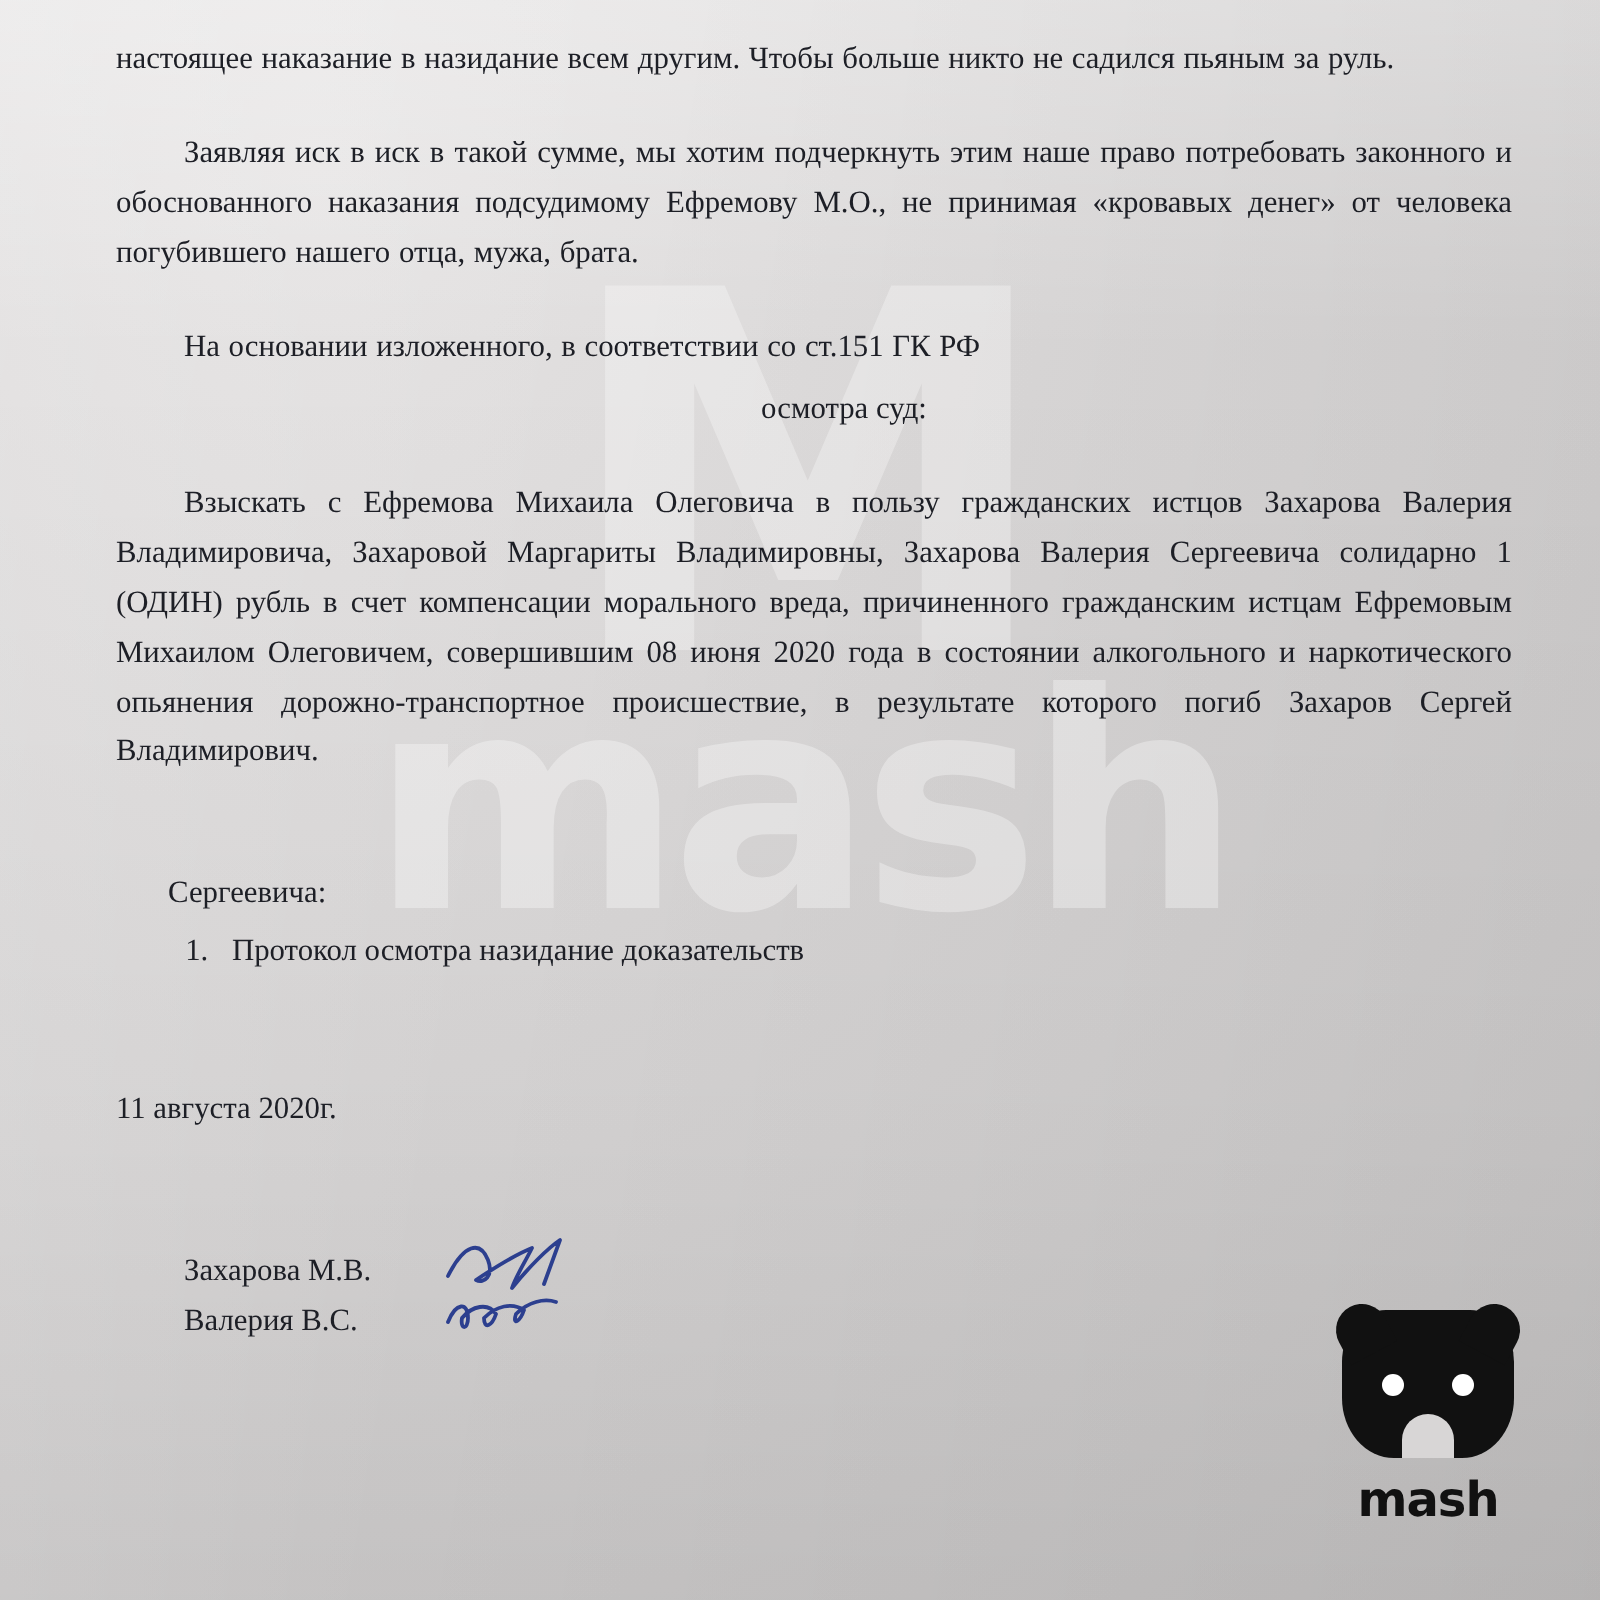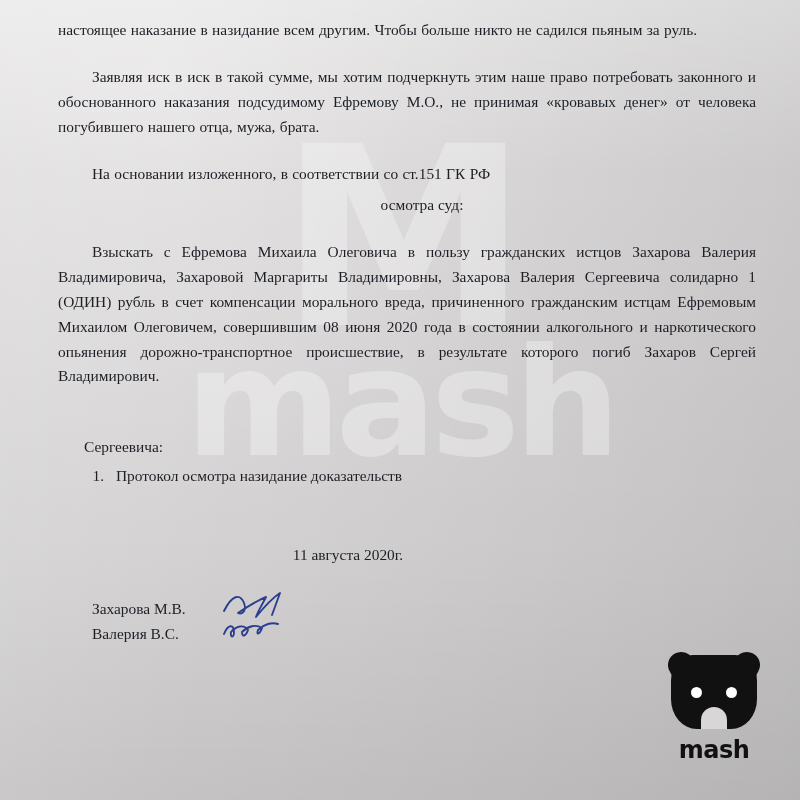--- a/index.html
+++ b/index.html
@@ -99,26 +99,26 @@
   .appendix ol {
     margin: 0;
     padding-left: 24px;
   }
   .appendix ol li {
     padding-left: 8px;
   }
 
   .date-line {
     margin-top: 54px;
-    text-align: center;
+    text-align: left;
     padding-right: 118px;
   }
 
   .signatures {
-    margin-top: 29px;
+    margin-top: 56px;
     padding-left: 34px;
     position: relative;
   }
   .sig-row {
     position: relative;
     height: 25px;
     white-space: nowrap;
   }
   .sig-name {
     display: inline-block;

